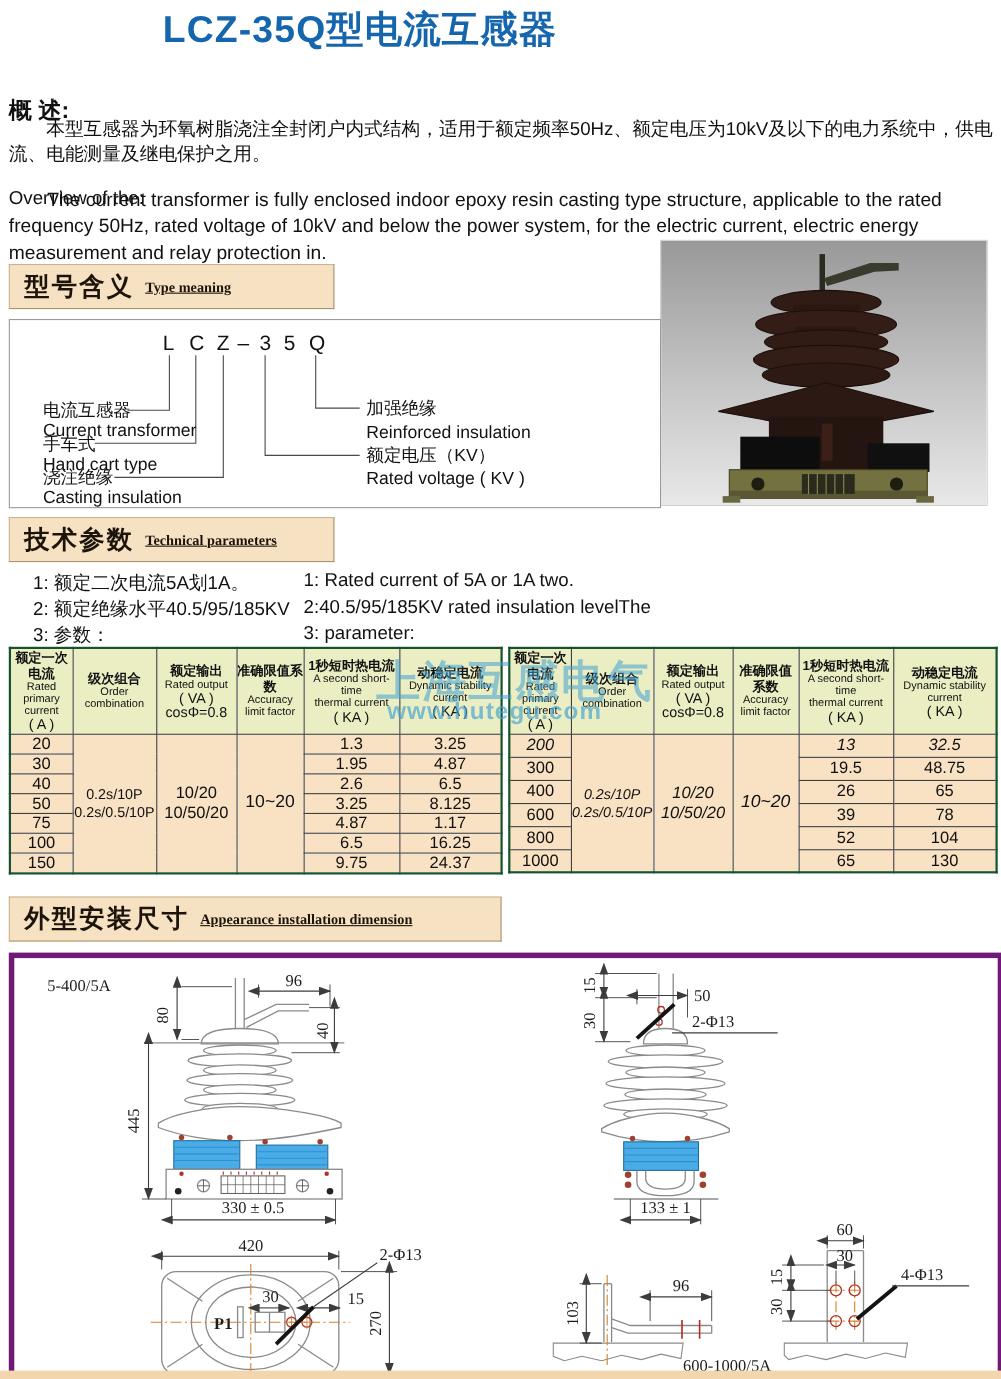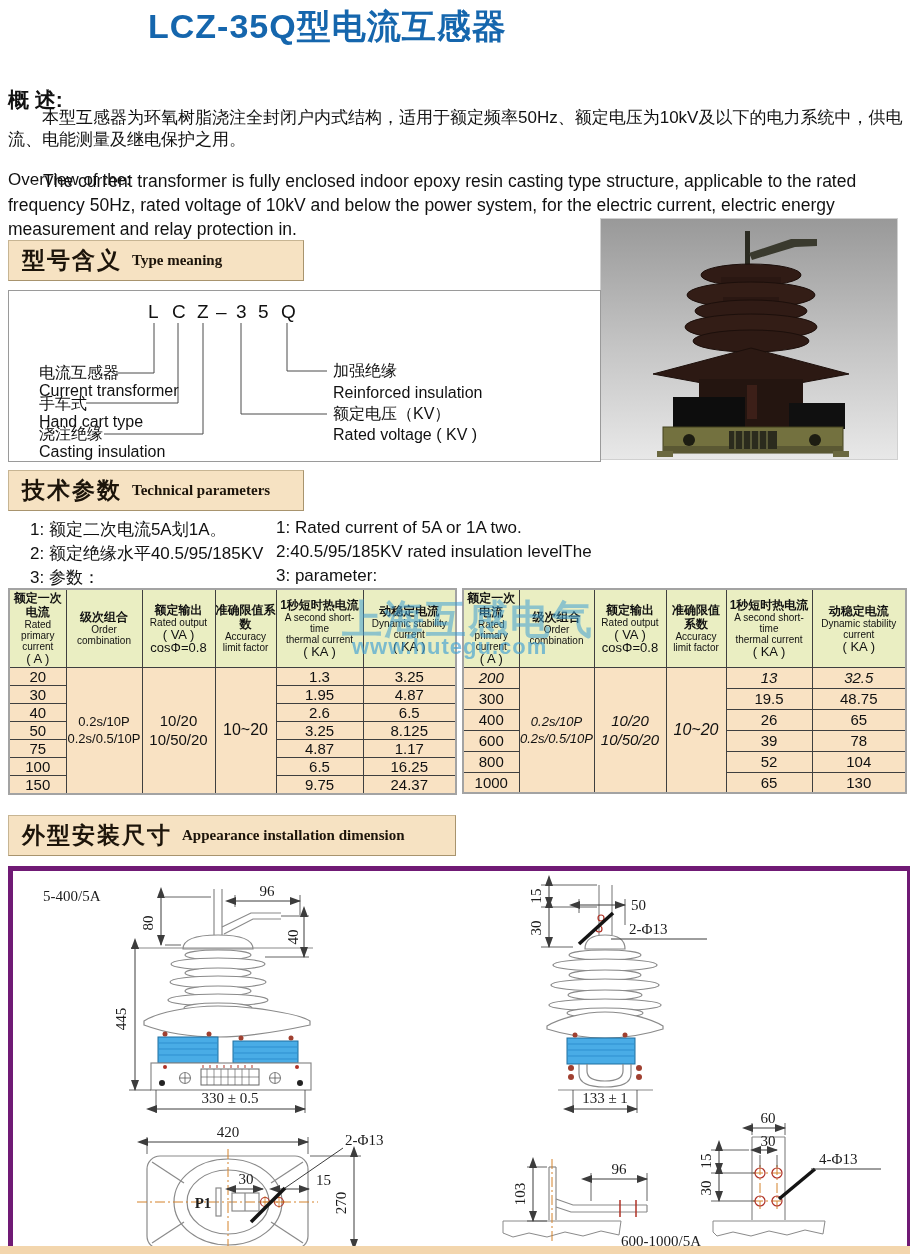--- a/index.html
+++ b/index.html
@@ -8,24 +8,24 @@
   .abs{position:absolute;}
   .title-line{font-weight:bold;color:#1566ad;letter-spacing:1px;white-space:nowrap;}
   .t1{left:148px;top:4px;font-size:34px;}
   .t2{left:148px;top:40px;font-size:35px;}
   .ov-h{font-size:21px;font-weight:bold;}
   .body-txt{font-size:17px;line-height:22px;text-indent:2em;}
   .body-en{font-size:17.5px;line-height:24px;text-indent:2em;}
   .secbox{background:#f6e2c2;border:1px solid #c7b593;border-right-color:#a8946e;border-bottom-color:#a8946e;
           display:flex;align-items:center;padding-left:13px;font-family:"Liberation Serif",serif;color:#1c140a;}
   .secbox .zh{font-size:23px;font-weight:bold;letter-spacing:2px;}
-  .secbox .en{font-size:15px;font-weight:bold;margin-left:10px;}
+  .secbox .en{font-size:13px;font-weight:bold;margin-left:10px;text-decoration:underline;}
   .diagram-box{border:1px solid #9a9a9a;background:#fff;}
   .note{font-size:17px;white-space:nowrap;}
-  .ptable{position:absolute;border-collapse:collapse;table-layout:fixed;border:2px solid #a3a3a3;}
+  .ptable{position:absolute;border-collapse:collapse;table-layout:fixed;border:2px solid #14532d;}
   .ptable th,.ptable td{border:1px solid #3f3f3f;text-align:center;vertical-align:middle;padding:0;overflow:hidden;}
   .ptable th{background:#eaeec2;font-weight:normal;}
   .ptable td{background:#f9e2c3;}
   .h-zh{font-size:12px;font-weight:bold;line-height:14px;}
   .h-en{font-size:10px;line-height:11px;}
   .h-u{font-size:13px;line-height:13px;}
   .val{font-size:15px;}
   .mg{font-size:13px;line-height:17px;}
   .mg2{font-size:15px;line-height:19px;}
   .acc{font-size:16px;}

